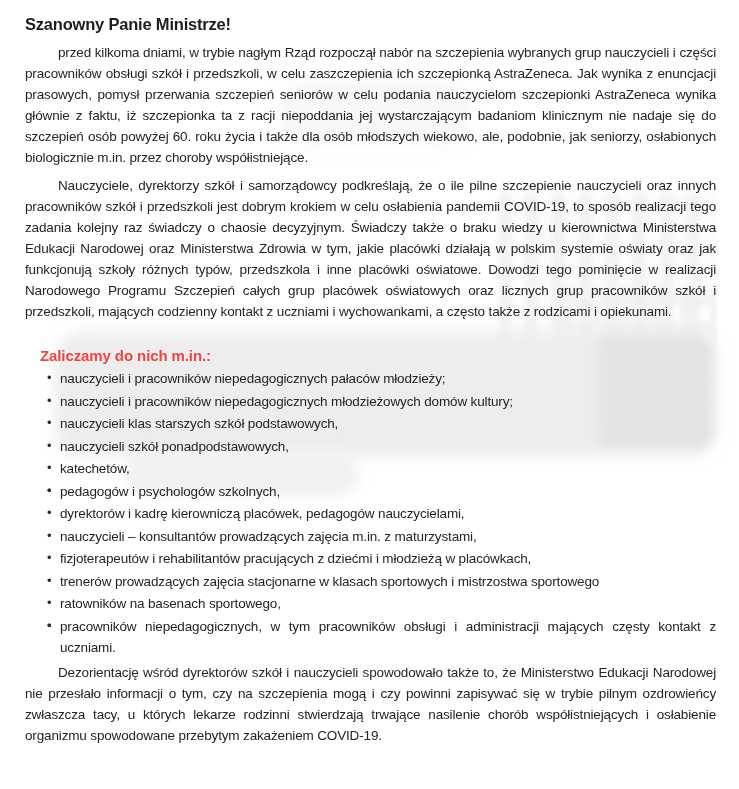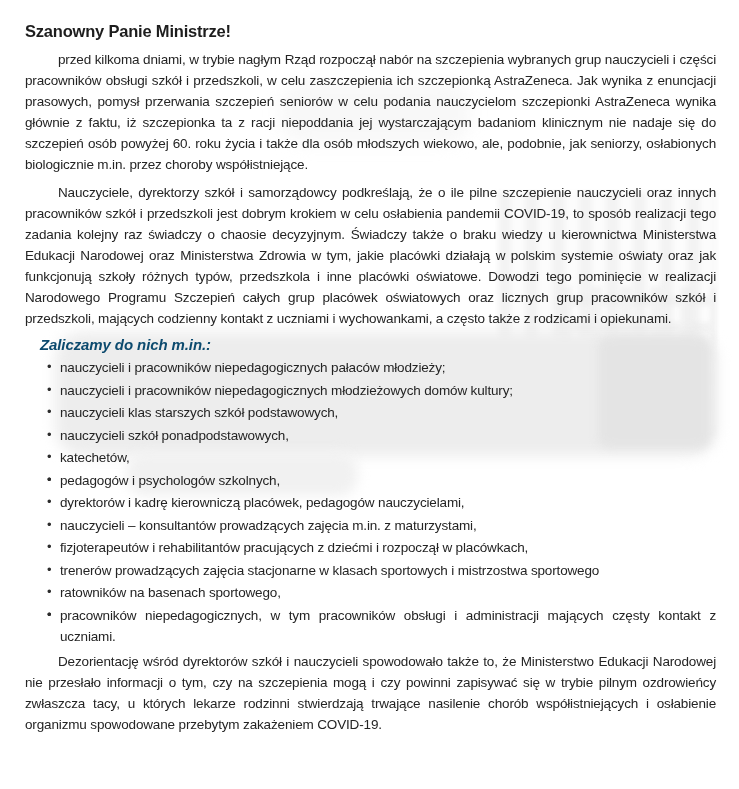--- a/index.html
+++ b/index.html
@@ -41,44 +41,43 @@
     left: 126px; top: 452px; width: 232px; height: 44px;
     background: #f1f1f1; border-radius: 20px; filter: blur(6px);
   }
   .wm-blob-top {
     left: 280px; top: 82px; width: 190px; height: 62px;
     background: #f8f8f8; border-radius: 24px; filter: blur(8px);
   }
 
   .content {
     position: relative; z-index: 1;
-    padding: 20px 23px 0 25px;
+    padding: 13px 23px 0 25px;
     font-size: 13.5px;
     line-height: 21px;
     letter-spacing: -0.15px;
     text-align: justify;
   }
   .salutation {
     margin: 0;
     font-size: 16.5px;
     line-height: 22px;
     font-weight: bold;
     letter-spacing: -0.2px;
     color: #1d1d1d;
     text-align: left;
   }
   .para { margin: 7px 0 0 0; text-indent: 33px; }
   .list-heading {
-    margin: 5px 0 0 15px;
+    margin: 23px 0 0 15px;
     font-size: 15px;
     line-height: 21px;
     font-weight: bold;
-    font-style: italic;
     letter-spacing: -0.1px;
-    color: #0c4a6e;
+    color: #ef4444;
     text-align: left;
   }
   .blist { list-style: none; margin: 2px 0 0 0; padding: 0; }
   .bitem {
     position: relative;
     margin: 1.5px 0 0 22px;
     padding-left: 13px;
   }
   .dot {
     position: absolute; left: 0; top: -1px;
@@ -150,21 +149,21 @@
           <span>dyrektorów i kadrę kierowniczą placówek, pedagogów nauczycielami,</span>
         </li>
 
         <li class="bitem">
           <span class="dot">•</span>
           <span>nauczycieli – konsultantów prowadzących zajęcia m.in. z maturzystami,</span>
         </li>
 
         <li class="bitem">
           <span class="dot">•</span>
-          <span>fizjoterapeutów i rehabilitantów pracujących z dziećmi i rozpoczął w placówkach,</span>
+          <span>fizjoterapeutów i rehabilitantów pracujących z dziećmi i młodzieżą w placówkach,</span>
         </li>
 
         <li class="bitem">
           <span class="dot">•</span>
           <span>trenerów prowadzących zajęcia stacjonarne w klasach sportowych i mistrzostwa sportowego</span>
         </li>
 
         <li class="bitem">
           <span class="dot">•</span>
           <span>ratowników na basenach sportowego,</span>

